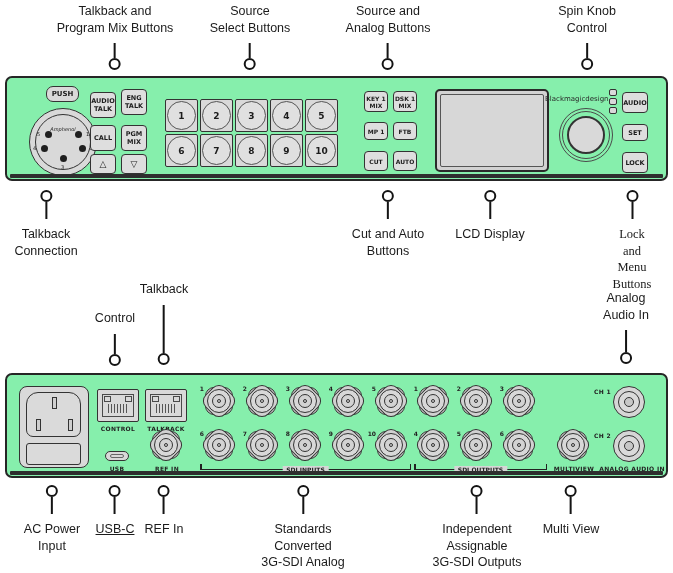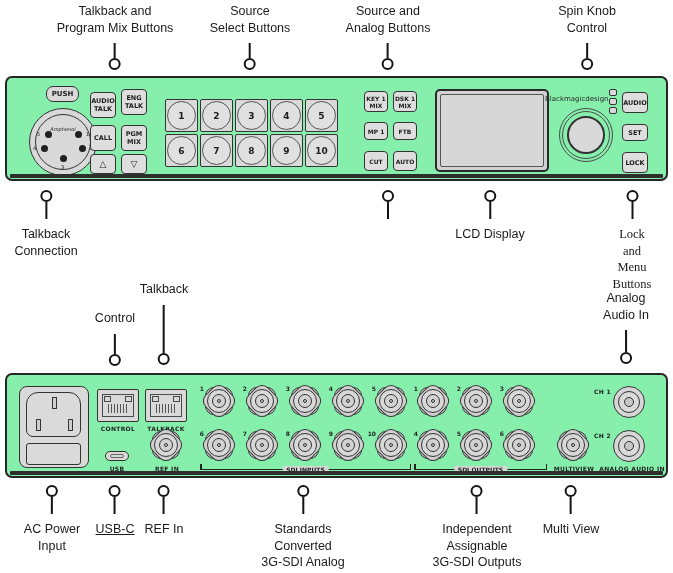--- a/index.html
+++ b/index.html
@@ -240,20 +240,22 @@
 
   <div class="callout below" style="left:46px;top:190px;">
     <div class="dot"></div>
     <div class="stem" style="height:17px"></div>
     <div class="lbl">Talkback
 Connection</div>
   </div>
   <div class="callout below" style="left:388px;top:190px;">
     <div class="dot"></div>
     <div class="stem" style="height:17px"></div>
+    <div class="lbl">Cut and Auto
+Buttons</div>
   </div>
   <div class="callout below" style="left:490px;top:190px;">
     <div class="dot"></div>
     <div class="stem" style="height:17px"></div>
     <div class="lbl">LCD Display</div>
   </div>
   <div class="callout below" style="left:632px;top:190px;font-family:Liberation Serif, serif;">
     <div class="dot"></div>
     <div class="stem" style="height:17px"></div>
     <div class="lbl">Lock and

